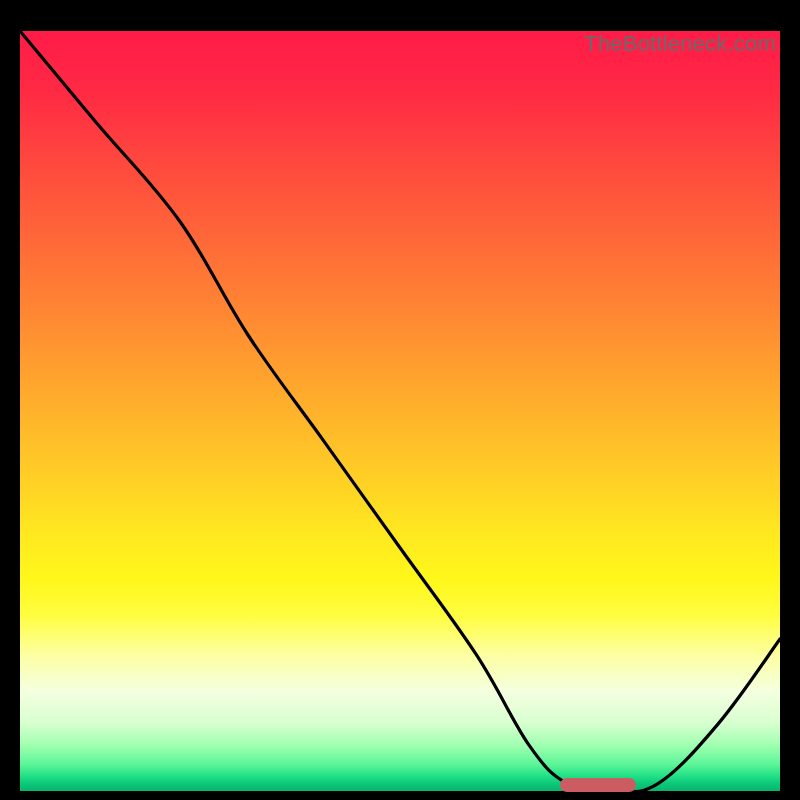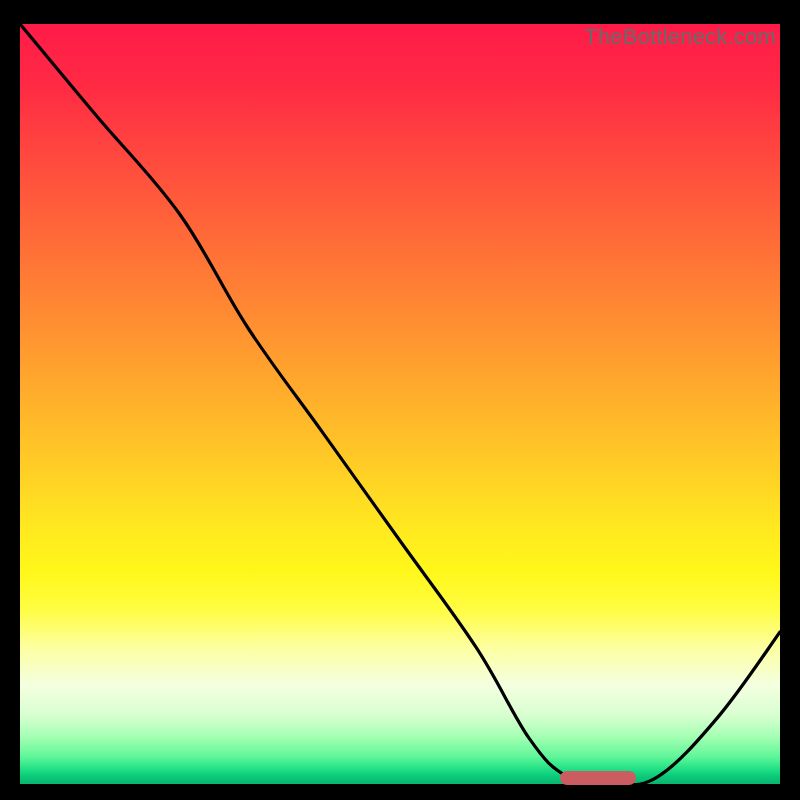--- a/index.html
+++ b/index.html
@@ -7,21 +7,21 @@
     padding: 0;
     width: 800px;
     height: 800px;
     background: #000;
     overflow: hidden;
     font-family: Arial, Helvetica, sans-serif;
   }
   .frame {
     position: absolute;
     left: 20px;
-    top: 24px;
+    top: 31px;
     width: 760px;
     height: 760px;
     background: #000;
   }
   .watermark {
     position: absolute;
     top: 0px;
     right: 4px;
     color: #6a6a6a;
     font-size: 22px;

